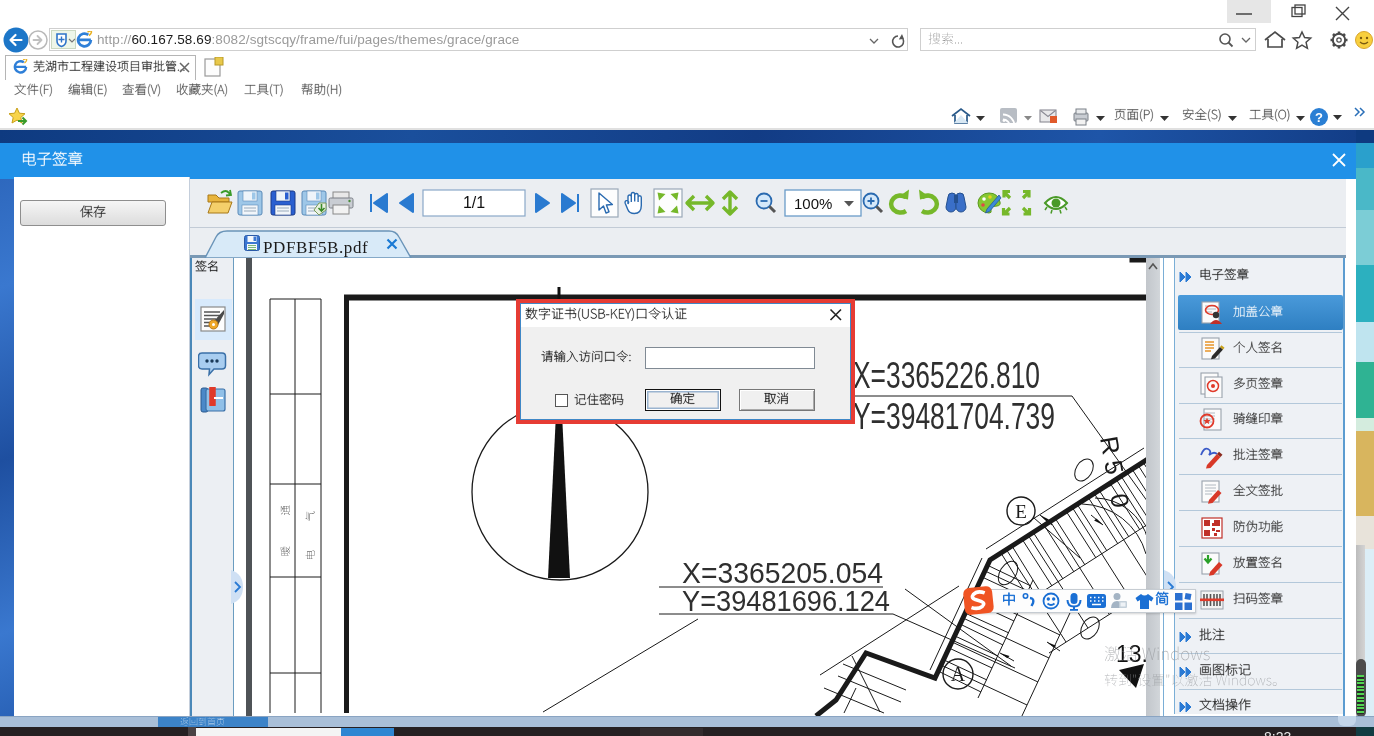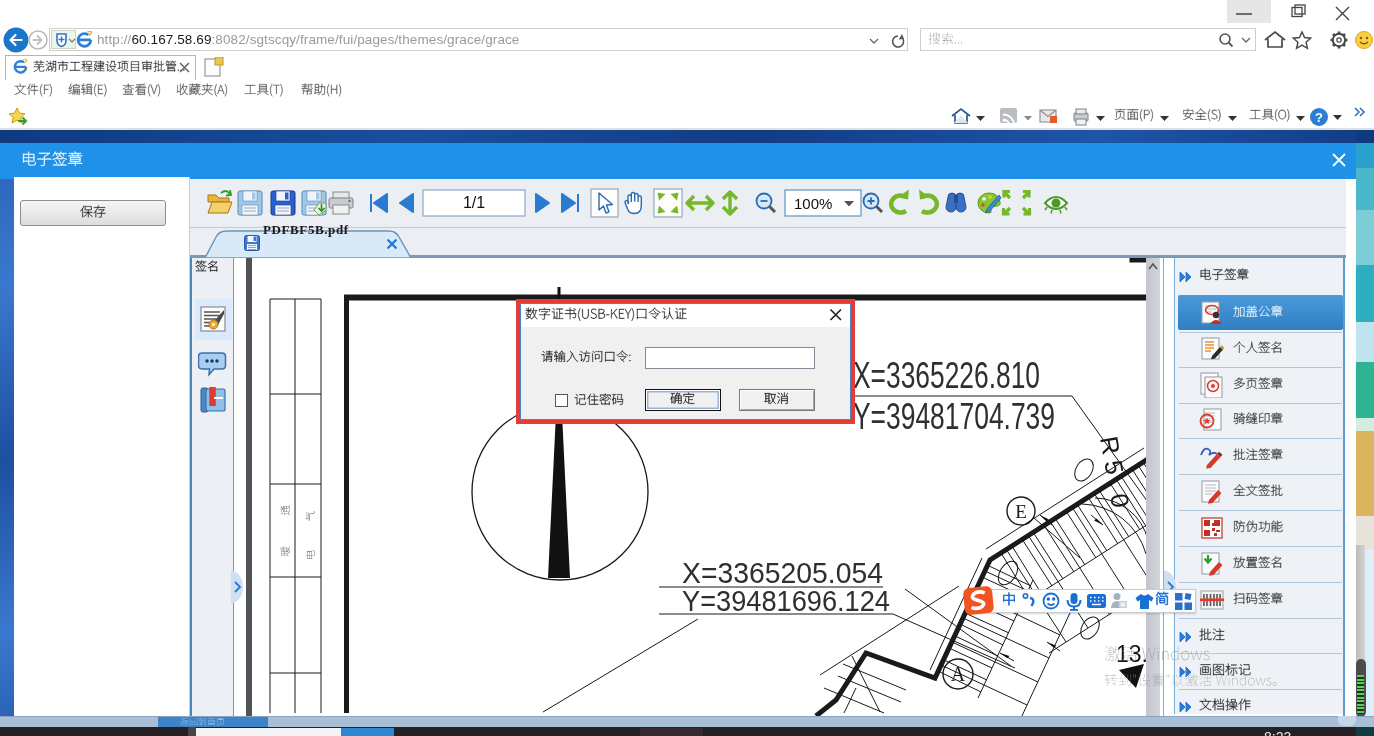--- a/index.html
+++ b/index.html
@@ -272,21 +272,21 @@
     <svg class="abs" style="left:203px;top:229px" width="212" height="29">
 <path d="M2 29 L13 8 Q16 2 24 2 L186 2 Q193 2 196 8 L208 29 Z" fill="#d8eaf8" stroke="#6a94b8" stroke-width="1.4"></path>
     </svg>
     <svg class="abs" style="left:244px;top:235px" width="17" height="17">
       <rect x="0.5" y="0.5" width="15" height="15" rx="2" fill="#3a77d2" stroke="#2a5aa8"></rect>
       <rect x="3.5" y="1" width="9" height="6" fill="#f4f8fc"></rect>
       <rect x="9.5" y="1.5" width="2.5" height="4.5" fill="#3a77d2"></rect>
       <rect x="3" y="9" width="10" height="6" fill="#f4f8fc"></rect>
       <path d="M4 10.5 h8 M4 12.5 h8 M4 14.5 h8" stroke="#7ab87a" stroke-width="1"></path>
     </svg>
-    <div class="abs" style="left:263px;top:222px;font-size:13px;font-weight:bold;color:#1a1a1a;letter-spacing:0.6px;font-family:'Liberation Serif',serif">PDFBF5B.pdf</div>
+    <div class="abs" style="left:263px;top:238px;font-size:17px;font-weight:normal;color:#1a1a1a;letter-spacing:0.6px;font-family:'Liberation Serif',serif">PDFBF5B.pdf</div>
     <svg class="abs" style="left:385px;top:237px" width="14" height="14">
       <path d="M2.5 2.5 l9 9 M11.5 2.5 l-9 9" stroke="#1a7ad4" stroke-width="2.2"></path>
     </svg>
     <div class="abs" style="left:190px;top:258px;width:44px;height:458px;background:#eceff3;border-right:1px solid #6a9cc0;border-left:2px solid #4a88b8"></div>
     <div class="abs" style="left:235px;top:258px;width:11px;height:458px;background:#fff"></div>
     <svg style="position:absolute;left:195px;top:260px;overflow:visible;" width="27" height="17">
       <path transform="translate(0,10.6)" d="M3.6 -4.7H8.4V-4.3H3.6ZM2 -8.8H5.7V-8.5H2ZM6.3 -8.8H11.2V-8.5H6.3ZM2.3 -10 2.7 -9.9Q2.5 -9.3 2.2 -8.7Q1.9 -8.1 1.6 -7.5Q1.2 -7 0.9 -6.6Q0.9 -6.6 0.8 -6.6Q0.7 -6.7 0.7 -6.7Q0.6 -6.8 0.6 -6.8Q1.1 -7.4 1.6 -8.2Q2.1 -9.1 2.3 -10ZM6.8 -10 7.2 -9.9Q6.9 -9.2 6.5 -8.5Q6 -7.9 5.6 -7.4Q5.5 -7.4 5.5 -7.5Q5.4 -7.5 5.4 -7.5Q5.3 -7.6 5.3 -7.6Q5.7 -8.1 6.2 -8.7Q6.6 -9.3 6.8 -10ZM3 -8.6 3.3 -8.6Q3.6 -8.2 3.8 -7.7Q4.1 -7.2 4.1 -6.8L3.8 -6.7Q3.7 -7.1 3.5 -7.6Q3.3 -8.1 3 -8.6ZM7.8 -8.6 8.1 -8.7Q8.5 -8.3 8.9 -7.8Q9.2 -7.2 9.3 -6.8L9 -6.7Q8.9 -7.1 8.6 -7.6Q8.2 -8.1 7.8 -8.6ZM6.1 -7.2Q6.6 -6.7 7.2 -6.3Q7.9 -5.9 8.6 -5.5Q9.3 -5.1 10.1 -4.8Q10.8 -4.5 11.5 -4.3Q11.4 -4.2 11.3 -4.1Q11.3 -4 11.2 -3.9Q10.5 -4.2 9.8 -4.5Q9.1 -4.8 8.4 -5.2Q7.6 -5.7 7 -6.1Q6.3 -6.5 5.9 -7ZM6.2 -7.6 6.5 -7.4Q5.9 -6.7 4.9 -6Q4 -5.3 2.9 -4.7Q1.9 -4.2 0.8 -3.8Q0.7 -3.9 0.7 -4Q0.6 -4.1 0.5 -4.1Q1.6 -4.5 2.7 -5Q3.8 -5.5 4.7 -6.2Q5.6 -6.8 6.2 -7.6ZM0.8 0.2H11.2V0.5H0.8ZM9.4 -3.5 9.7 -3.4Q9.4 -2.8 9 -2Q8.5 -1.3 8.1 -0.7Q7.7 -0 7.3 0.5Q7.3 0.5 7.2 0.4Q7.2 0.4 7.1 0.4Q7 0.3 7 0.3Q7.4 -0.2 7.8 -0.9Q8.3 -1.5 8.7 -2.2Q9.1 -2.9 9.4 -3.5ZM5.2 -3.5 5.5 -3.6Q5.8 -3.2 6 -2.7Q6.3 -2.2 6.4 -1.8Q6.6 -1.3 6.7 -1L6.4 -0.9Q6.3 -1.2 6.1 -1.7Q5.9 -2.1 5.7 -2.6Q5.5 -3.1 5.2 -3.5ZM2.3 -3.1 2.6 -3.2Q2.9 -2.8 3.2 -2.4Q3.4 -1.9 3.7 -1.5Q3.9 -1 4.1 -0.7L3.8 -0.5Q3.6 -0.9 3.4 -1.3Q3.2 -1.8 2.9 -2.2Q2.6 -2.7 2.3 -3.1ZM15.3 -0.3H21.9V0.1H15.3ZM16.3 -8.7H21.8V-8.4H16.3ZM17.2 -10 17.6 -9.9Q17 -9 15.9 -7.9Q14.9 -6.9 13.4 -6.1Q13.3 -6.2 13.3 -6.2Q13.2 -6.2 13.2 -6.3Q13.2 -6.3 13.1 -6.3Q14.1 -6.9 14.9 -7.5Q15.7 -8.1 16.2 -8.7Q16.8 -9.4 17.2 -10ZM21.6 -8.7H21.7L21.8 -8.8L22 -8.6Q21.3 -7.4 20.3 -6.5Q19.3 -5.5 18.1 -4.8Q16.8 -4 15.5 -3.5Q14.2 -3 13 -2.7Q13 -2.8 12.9 -2.9Q12.9 -2.9 12.9 -3Q12.8 -3 12.8 -3.1Q13.8 -3.3 14.8 -3.6Q15.8 -4 16.8 -4.5Q17.8 -5 18.8 -5.6Q19.7 -6.3 20.4 -7Q21.1 -7.8 21.6 -8.7ZM15.5 -6.7 15.8 -6.9Q16.2 -6.6 16.6 -6.3Q17.1 -6 17.5 -5.6Q17.9 -5.3 18.1 -5.1L17.9 -4.8Q17.6 -5.1 17.2 -5.4Q16.8 -5.7 16.4 -6.1Q15.9 -6.4 15.5 -6.7ZM21.7 -3.8H22.1V0.8H21.7ZM15.5 -3.8H21.9V-3.5H15.5V0.8H15.2V-3.5L15.5 -3.8Z" fill="#111111" stroke="#111111" stroke-width="0.35"></path>
     </svg>
     <div class="abs" style="left:195px;top:299px;width:37px;height:41px;background:#d8eafc"></div>
     <svg class="abs" style="left:200px;top:306px" width="28" height="28">

